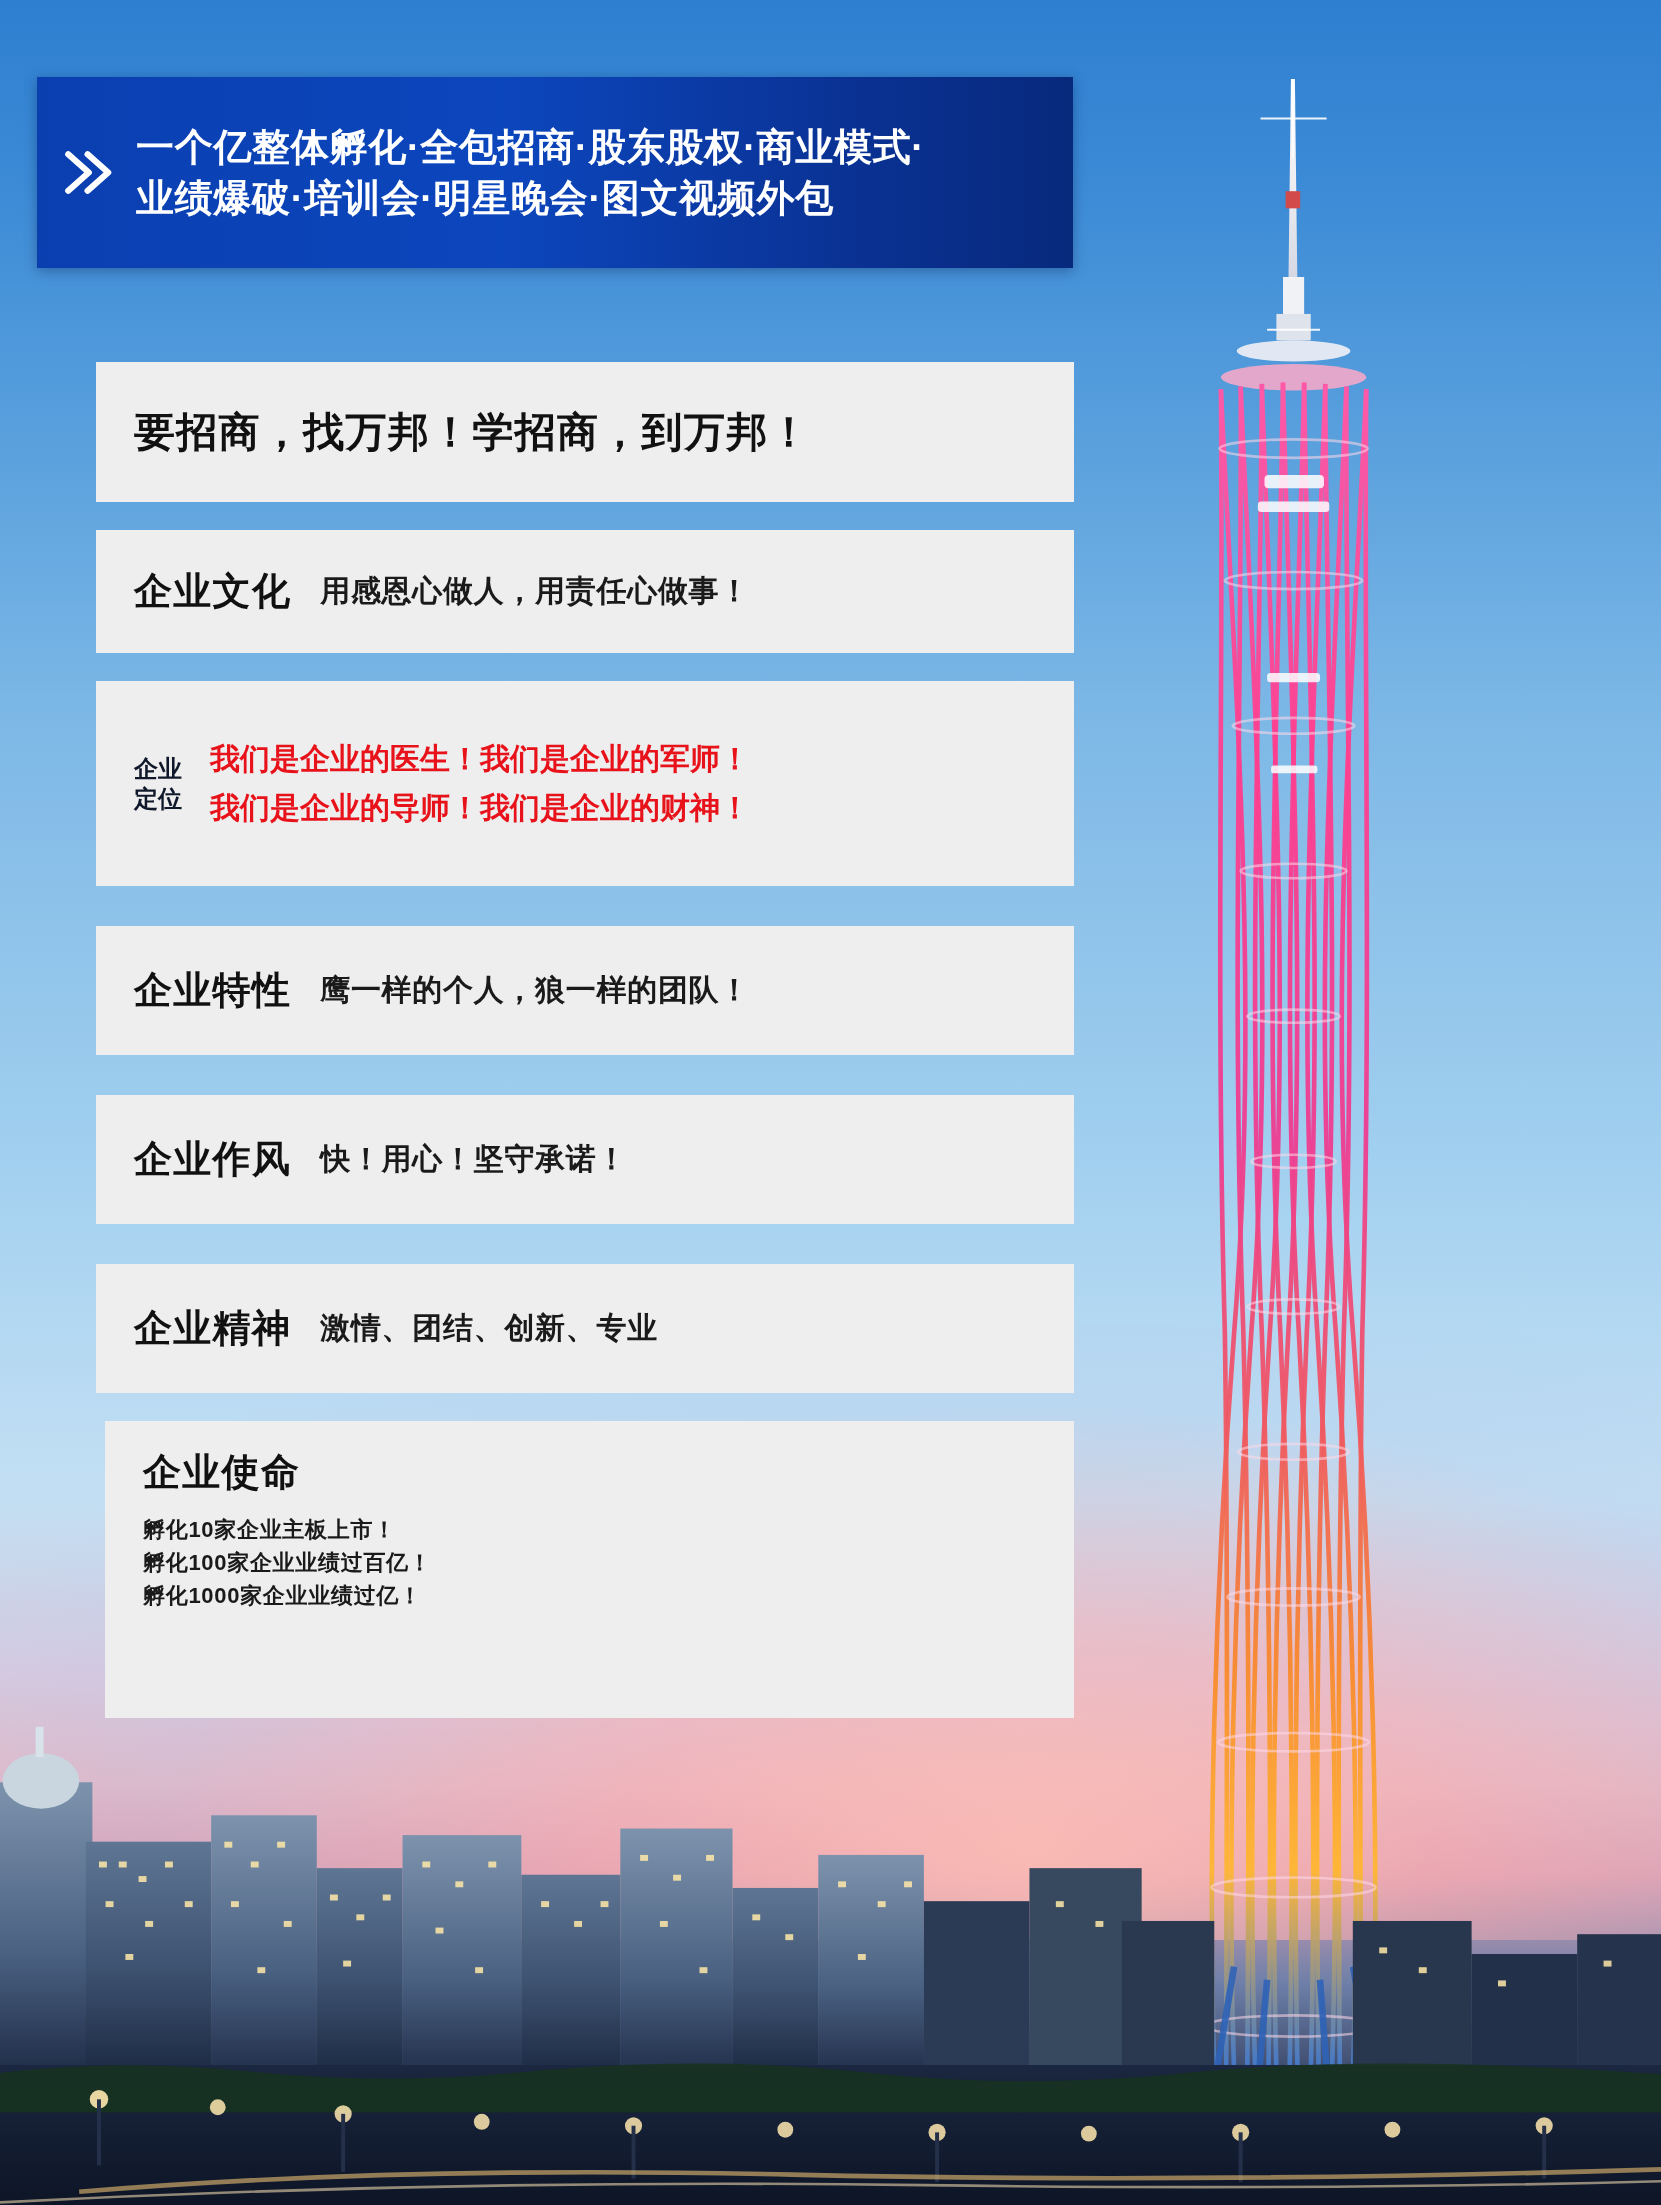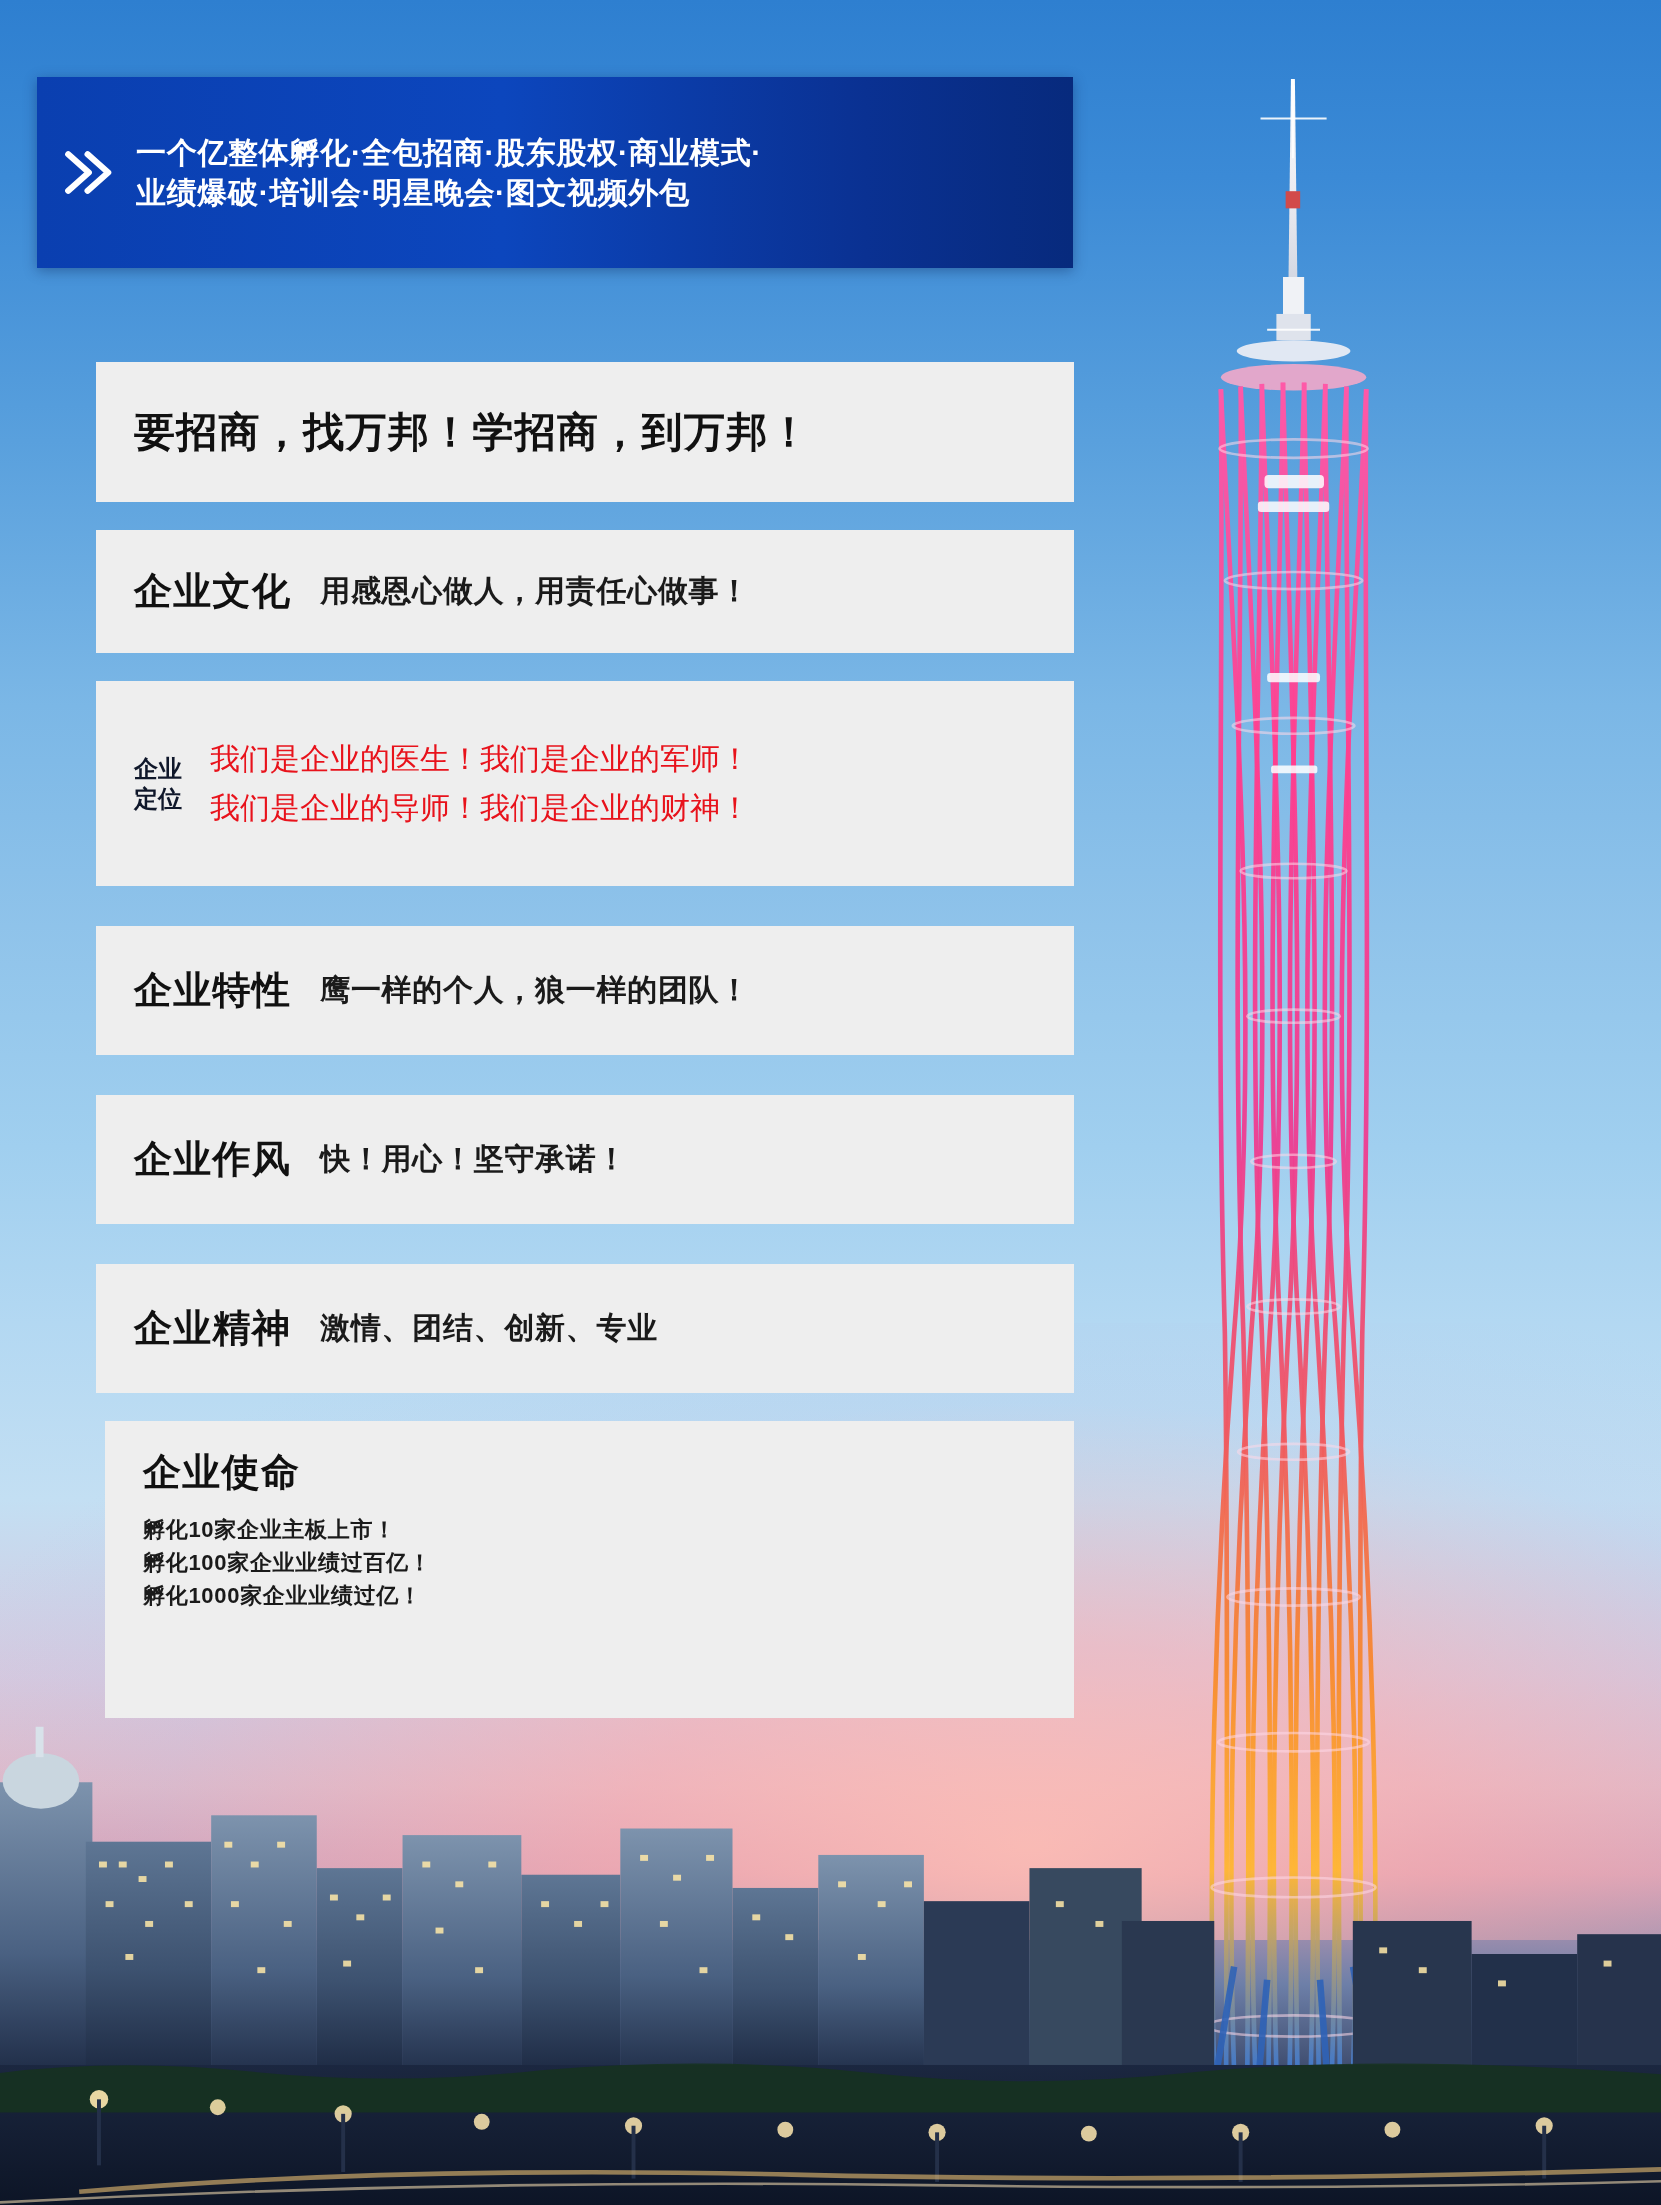--- a/index.html
+++ b/index.html
@@ -88,21 +88,21 @@
     justify-content: center;
     color: #ffffff;
   }
   .banner .chev svg { width: 57px; height: 57px; }
   .banner .lines {
     flex: 1 1 auto;
     padding-right: 17px;
   }
   .banner .line {
     color: #ffffff;
-    font-size: 30px;
+    font-size: 38px;
     font-weight: bold;
     letter-spacing: 0.7px;
     line-height: 1.32;
     white-space: nowrap;
   }
 
   
   .cards {
     position: absolute;
     left: 96px;
@@ -154,21 +154,21 @@
     color: #0f172a;
     font-size: 24px;
     font-weight: bold;
     line-height: 1.25;
     white-space: nowrap;
   }
   .pos-values {
     margin-left: 28px;
     color: #e8121b;
     font-size: 30px;
-    font-weight: normal;
+    font-weight: bold;
     line-height: 1.62;
     white-space: nowrap;
   }
 
   
   .mission-title {
     font-size: 38px;
     font-weight: bold;
     color: #111111;
     letter-spacing: 1.3px;

